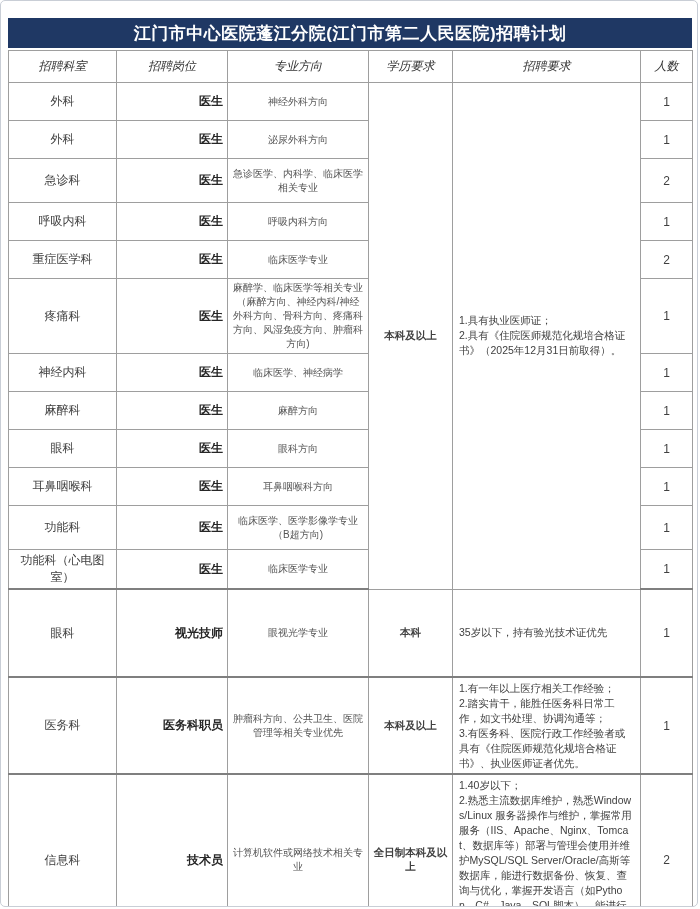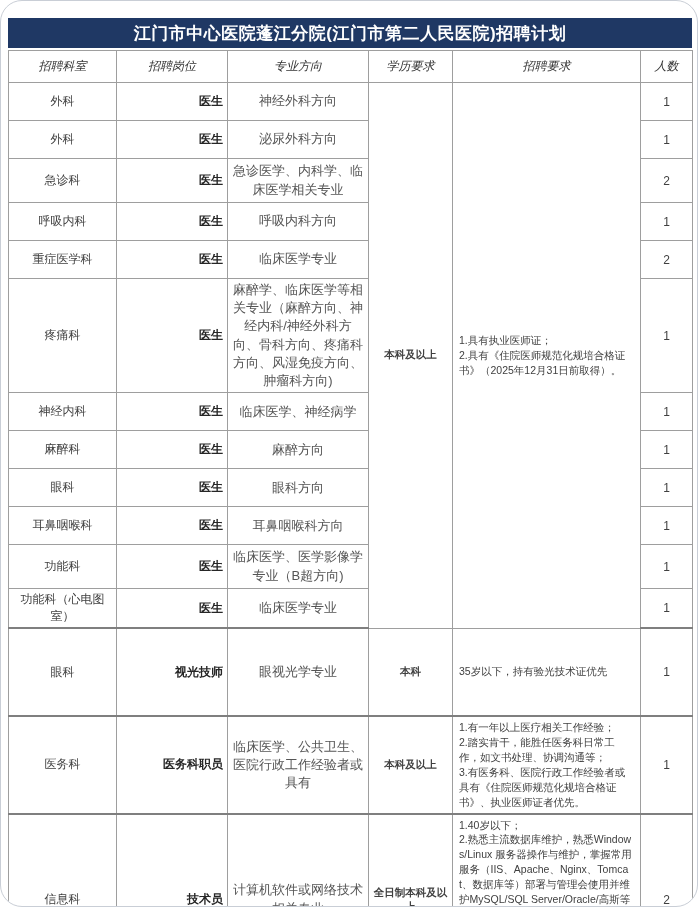--- a/index.html
+++ b/index.html
@@ -5,21 +5,21 @@
   * { box-sizing: border-box; margin: 0; padding: 0; }
   body {
     width: 700px; height: 909px;
     background: #ffffff;
     font-family: "Liberation Sans", "DejaVu Sans", sans-serif;
     color: #404040;
   }
   .card {
     width: 698px; height: 907px;
     border: 1px solid #c9ced6;
-    border-radius: 22px;
+    border-radius: 5px;
     background: #ffffff;
     padding: 17px 7px 0 7px;
     overflow: hidden;
   }
   .title-bar {
     width: 684px; height: 30px;
     background: #1f3864;
     color: #ffffff;
     font-size: 17px; font-weight: bold;
     display: flex; align-items: center; justify-content: center;
@@ -38,21 +38,21 @@
     padding: 2px 4px;
     overflow: hidden;
     word-break: break-all;
   }
   .tbl th {
     font-size: 12px; font-weight: 400; color: #333333;
     height: 32px; background: #ffffff; font-style: italic;
   }
   td.dept  { font-size: 12px; color: #404040; }
   td.post  { font-size: 12px; font-weight: bold; color: #262626; text-align: right; }
-  td.major { font-size: 13px; color: #555555; line-height: 1.4; }
+  td.major { font-size: 10px; color: #555555; line-height: 1.4; }
   td.edu   { font-size: 10.5px; color: #404040; padding: 1px; font-weight: bold; }
   td.req   {
     font-size: 10.5px; color: #404040;
     text-align: left; padding: 3px 6px;
     line-height: 1.42; white-space: pre-line;
   }
   td.cnt   { font-size: 12px; color: #404040; }
   tr.rh38 { height: 38px; padding-left: 33px; } tr.rh44 { height: 44px; } tr.rh58 { height: 58px; }
   tr.rh88 { height: 88px; } tr.rh94 { height: 94px; } tr.rh142 { height: 142px; }
   tr.sep td { border-bottom: 2px solid #7f7f7f; }
@@ -165,21 +165,21 @@
       <td class="post">视光技师</td>
       <td class="major">眼视光学专业</td>
       <td class="edu">本科</td>
       <td class="req">35岁以下，持有验光技术证优先</td>
       <td class="cnt">1</td>
     </tr>
 
     <tr class="rh94 sep">
       <td class="dept">医务科</td>
       <td class="post">医务科职员</td>
-      <td class="major">临床医学、公共卫生、医院行政工作经验者或具有</td>
+      <td class="major">肿瘤科方向、公共卫生、医院管理等相关专业优先</td>
       <td class="edu">本科及以上</td>
       <td class="req">1.有一年以上医疗相关工作经验；
 2.踏实肯干，能胜任医务科日常工作，如文书处理、协调沟通等；
 3.有医务科、医院行政工作经验者或具有《住院医师规范化规培合格证书》、执业医师证者优先。</td>
       <td class="cnt">1</td>
     </tr>
 
     <tr class="rh142">
       <td class="dept">信息科</td>
       <td class="post">技术员</td>

